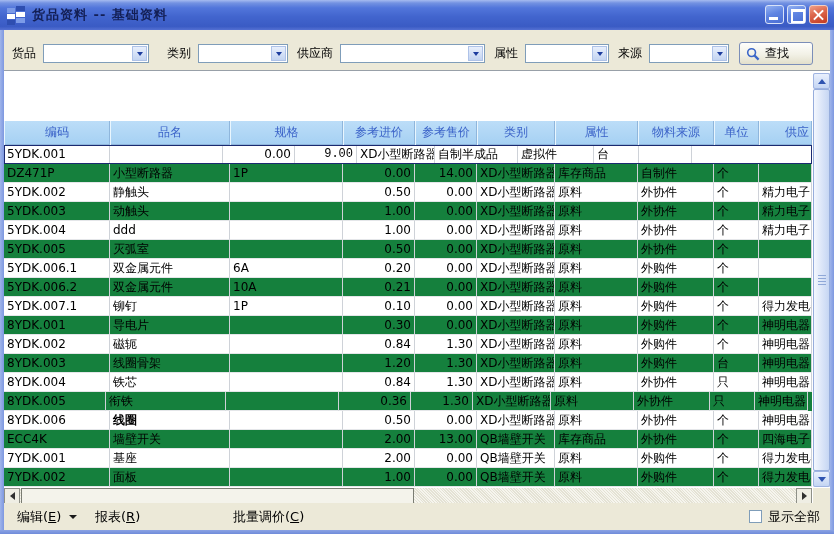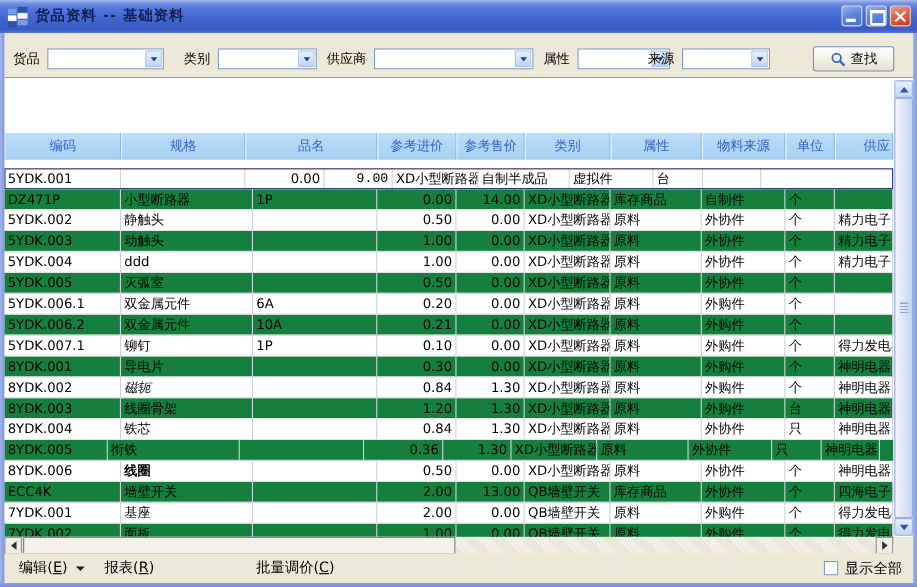--- a/index.html
+++ b/index.html
@@ -33,36 +33,36 @@
   .combo{position:relative;height:19px;background:#fff;border:1px solid #7F9DB9;}
   .combo-val{display:block;height:17px;line-height:17px;font-size:12px;padding:0 3px;overflow:hidden;}
   .combo-btn{position:absolute;right:1px;top:1px;width:15px;height:15px;
     background:linear-gradient(180deg,#E8EFFC,#C3D4F1);border:1px solid #AEC2E8;
     display:flex;align-items:center;justify-content:center;cursor:pointer;}
   .ca{width:0;height:0;border-left:3.5px solid transparent;border-right:3.5px solid transparent;border-top:4.5px solid #1C3C9E;}
   .g0{left:8px;}  .g0 .combo{width:106px;}
   .g1{left:163px;}.g1 .combo{width:90px;}
   .g2{left:293px;}.g2 .combo{width:145px;}
   .g3{left:490px;}.g3 .combo{width:84px;}
-  .g4{left:585px;}.g4 .combo{width:80px;}
+  .g4{left:614px;}.g4 .combo{width:80px;}
   .find-btn{position:absolute;left:735px;top:12px;width:74px;height:23px;border:1px solid #7B8EB8;border-radius:3px;
     background:linear-gradient(180deg,#FEFEFC 0%,#F2F1E6 55%,#E2DFCB 100%);
-    display:flex;align-items:center;justify-content:center;gap:5px;font-size:12px;color:#000;cursor:pointer;}
+    display:flex;align-items:center;gap:5px;font-size:12px;color:#000;cursor:pointer;}
   
   .content{position:absolute;left:4px;top:70px;width:826px;height:433px;background:#fff;border-top:1px solid #98A0A8;}
   
   .ghead{position:absolute;left:0;top:50px;width:808px;height:24px;display:flex;
     background:linear-gradient(180deg,#BCDDF8,#A6D1F3);border-bottom:1px solid #8FB6DC;}
   .hc{height:24px;line-height:23px;font-size:12px;color:#3A62C8;text-align:center;
     border-right:1px solid #8FB6DC;border-left:1px solid #E9F6FE;overflow:hidden;white-space:nowrap;cursor:pointer;}
   .hc.last{text-align:right;padding-right:2px;}
   .gbody{position:absolute;left:0;top:74px;width:808px;}
   .gr{display:flex;height:19px;background:#fff;cursor:pointer;}
   .gr.alt{background:#15803d;}
-  .gr.sel{outline:1.5px solid #1B2A70;outline-offset:-1px;position:relative;z-index:2;margin-top:8px;}
+  .gr.sel{outline:1.5px solid #1B2A70;outline-offset:-1px;position:relative;z-index:2;}
   .gc{height:19px;line-height:18px;font-size:12px;color:#000;padding:0 3px;
     border-right:1px solid #CED2D8;border-bottom:1px solid #E4E6E9;overflow:hidden;white-space:nowrap;}
   .gc.r{text-align:right;}
   
   .vscroll{position:absolute;left:809px;top:2px;width:17px;height:414px;
     background:linear-gradient(90deg,#E9EDF8,#CAD4EF);}
   .sbtn{position:absolute;left:0;width:17px;height:16px;border:1px solid #9FB4E2;border-radius:2px;
     background:linear-gradient(180deg,#E9F0FD,#C4D5F3);display:flex;align-items:center;justify-content:center;cursor:pointer;}
   .sbtn.up{top:0;} .sbtn.down{bottom:0;}
   .tri-up{width:0;height:0;border-left:4px solid transparent;border-right:4px solid transparent;border-bottom:5px solid #2F54B0;}
@@ -165,22 +165,22 @@
         <circle cx="5.6" cy="5.6" r="3.9" fill="none" stroke="#3B66C8" stroke-width="1.6"></circle>
         <line x1="8.6" y1="8.6" x2="12.6" y2="12.6" stroke="#3B66C8" stroke-width="2.2"></line>
       </svg>
       <span>查找</span>
     </button>
   </div>
 
   <div class="content">
     <div class="ghead" id="ghead">
         <div class="hc" style="width: 106px;">编码</div>
+        <div class="hc" style="width: 120px;">品名</div>
         <div class="hc" style="width: 113px;">规格</div>
-        <div class="hc" style="width: 120px;">品名</div>
         <div class="hc" style="width: 72px;">参考进价</div>
         <div class="hc" style="width: 62px;">参考售价</div>
         <div class="hc" style="width: 78px;">类别</div>
         <div class="hc" style="width: 83px;">属性</div>
         <div class="hc" style="width: 76px;">物料来源</div>
         <div class="hc" style="width: 45px;">单位</div>
         <div class="hc last" style="width: 53px;">供应</div>
       </div>
     <div class="gbody" id="gbody">
         <div class="gr sel">
@@ -297,21 +297,21 @@
           <div class="gc r" style="width: 72px;">0.30</div>
           <div class="gc r" style="width: 62px;">0.00</div>
           <div class="gc" style="width: 78px;">XD小型断路器</div>
           <div class="gc" style="width: 83px;">原料</div>
           <div class="gc" style="width: 76px;">外购件</div>
           <div class="gc" style="width: 45px;">个</div>
           <div class="gc" style="width: 53px;">神明电器</div>
         </div>
         <div class="gr">
           <div class="gc" style="width: 106px;">8YDK.002</div>
-          <div class="gc" style="width: 120px; font-style: italic;">磁轭</div>
+          <div class="gc" style="width: 120px;">磁轭</div>
           <div class="gc" style="width: 113px;"></div>
           <div class="gc r" style="width: 72px;">0.84</div>
           <div class="gc r" style="width: 62px;">1.30</div>
           <div class="gc" style="width: 78px;">XD小型断路器</div>
           <div class="gc" style="width: 83px;">原料</div>
           <div class="gc" style="width: 76px;">外购件</div>
           <div class="gc" style="width: 45px;">个</div>
           <div class="gc" style="width: 53px;">神明电器</div>
         </div>
         <div class="gr alt">
@@ -332,21 +332,21 @@
           <div class="gc" style="width: 113px;"></div>
           <div class="gc r" style="width: 72px;">0.84</div>
           <div class="gc r" style="width: 62px;">1.30</div>
           <div class="gc" style="width: 78px;">XD小型断路器</div>
           <div class="gc" style="width: 83px;">原料</div>
           <div class="gc" style="width: 76px;">外协件</div>
           <div class="gc" style="width: 45px;">只</div>
           <div class="gc" style="width: 53px;">神明电器</div>
         </div>
         <div class="gr alt">
-          <div class="gc" style="width: 94px;">8YDK.005</div>
+          <div class="gc" style="width: 102px;">8YDK.005</div>
           <div class="gc" style="width: 120px;">衔铁</div>
           <div class="gc" style="width: 113px;"></div>
           <div class="gc r" style="width: 72px;">0.36</div>
           <div class="gc r" style="width: 62px;">1.30</div>
           <div class="gc" style="width: 78px;">XD小型断路器</div>
           <div class="gc" style="width: 83px;">原料</div>
           <div class="gc" style="width: 76px;">外协件</div>
           <div class="gc" style="width: 45px;">只</div>
           <div class="gc" style="width: 53px;">神明电器</div>
         </div>

